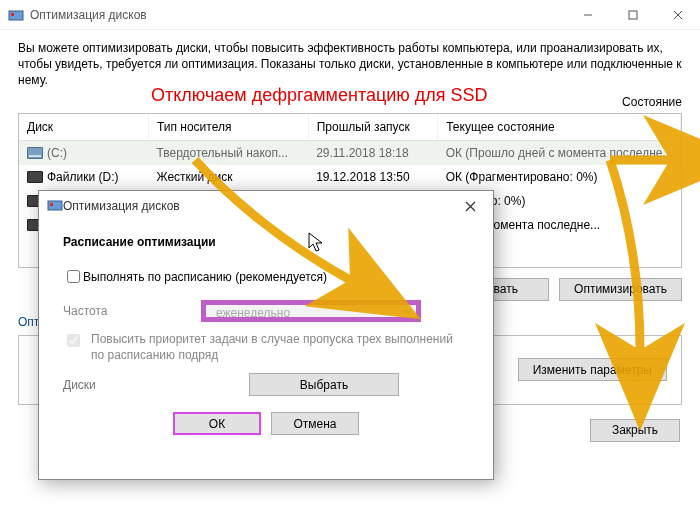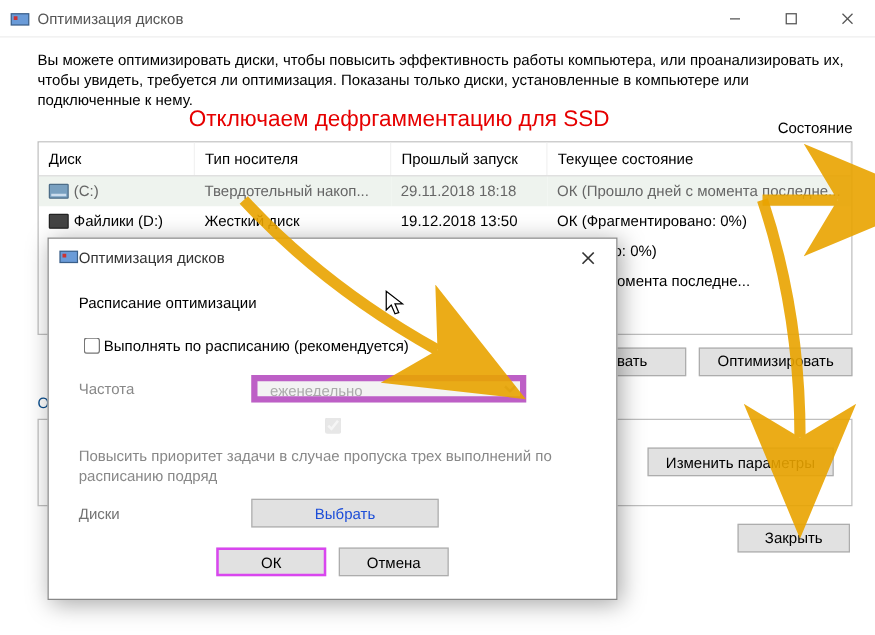--- a/index.html
+++ b/index.html
@@ -23,21 +23,21 @@
     border-bottom: 1px solid #eee;
   }
   .titlebar .app-icon { width: 16px; height: 16px; margin-right: 6px; display:inline-block; }
   .titlebar .title { flex: 1; color: #555; font-size: 12px; }
   .win-controls { display: flex; }
   .win-btn {
     width: 45px; height: 30px;
     display: flex; align-items: center; justify-content: center;
     color: #555; font-size: 11px;
   }
-  .content { padding: 10px 18px; position: relative; margin-left: 12px; }
+  .content { padding: 10px 18px; position: relative; }
   .intro { line-height: 1.35; color: #000; margin-bottom: 4px; }
   .red-annot {
     color: #e60000;
     font-size: 18px;
     position: absolute;
     left: 151px; top: 85px;
     font-family: Arial, sans-serif;
     z-index: 30;
     pointer-events: none;
   }
@@ -67,42 +67,42 @@
   .drive-icon { display:inline-block; width:16px; height:12px; vertical-align:middle; margin-right:4px; background:#79a0c0; border:1px solid #4d6d88; border-radius:1px; position:relative; }
   .drive-icon.blue::after{content:"";position:absolute;bottom:1px;left:1px;right:1px;height:2px;background:#cde;}
   .drive-icon.dark { background:#444; border-color:#222;}
   .btn {
     display:inline-flex; align-items:center; justify-content:center;
     border:1px solid #adadad; background:#e1e1e1;
     padding:0 14px; height:23px; font-size:12px;
     min-width:100px;
   }
   .btn.primary{ border:2px solid #d946ef; }
-  .btn.disabled{ color:#1d4ed8; }
+  .btn.disabled{ color:#000000;margin-left:48px; }
   .button-row { display:flex; justify-content:flex-end; gap:10px; margin-top:10px; }
   .section-head { color:#0a4d8c; margin:14px 0 6px; }
   .sched-box { border:1px solid #bfbfbf; padding:12px 14px; }
   .close-btn { display:flex; justify-content:flex-end; margin-top:14px; padding-right:2px;}
   
   .modal {
     position:absolute;
     left:38px; top:190px;
     width:456px; height:290px;
     background:#fff;
     border:1px solid #888;
     box-shadow: 3px 3px 18px rgba(0,0,0,0.35);
     z-index:20;
   }
   .modal-title {
     display:flex; align-items:center; height:30px; padding:0 8px;
   }
   .modal-title .t { flex:1; color:#333; font-size:12px; }
   .modal-close { width:30px; height:30px; display:flex; align-items:center; justify-content:center; font-size:14px; color:#333;}
   .modal-body { padding: 6px 24px 10px; }
-  .modal-body .h { font-weight:normal; margin:8px 0 18px; font-size:12px;}
+  .modal-body .h { font-weight:bold; margin:8px 0 18px; font-size:12px;}
   .chk { display:flex; align-items:center; gap:0; margin-bottom:14px;}
   .chk input { width:13px; height:13px;}
   .row { display:flex; align-items:center; gap:8px; margin-bottom:10px;}
   .row .lbl { width:130px; color:#888; }
   .sel {
     flex:1; max-width:220px; height:22px; border:5px solid #a21caf; background:#eee;
     font-size:12px; color:#888; padding-left:6px;
   }
   .modal-buttons{ display:flex; gap:10px; justify-content:center; margin-top:16px;}
   .cursor {
@@ -223,21 +223,21 @@
     <div class="chk">
       <input type="checkbox" style="">
       <span>Выполнять по расписанию (рекомендуется)</span>
     </div>
     <div class="row">
       <span class="lbl">Частота</span>
       <select class="sel" disabled="">
         <option>еженедельно</option>
       </select>
     </div>
-    <div class="row" style="align-items:center;flex-direction:column;">
+    <div class="row" style="align-items:flex-start;">
       <input type="checkbox" disabled="" checked="" style="margin-top: 2px; opacity: 0.55;">
       <span style="color:#888; flex:1; line-height:1.3">Повысить приоритет задачи в случае пропуска трех выполнений по расписанию подряд</span>
     </div>
     <div class="row">
       <span class="lbl" style="color:#737373">Диски</span>
       <div class="btn disabled" style="min-width:150px">Выбрать</div>
     </div>
     <div class="modal-buttons">
       <div class="btn primary" style="min-width:88px">ОК</div>
       <div class="btn" style="min-width:88px">Отмена</div>

